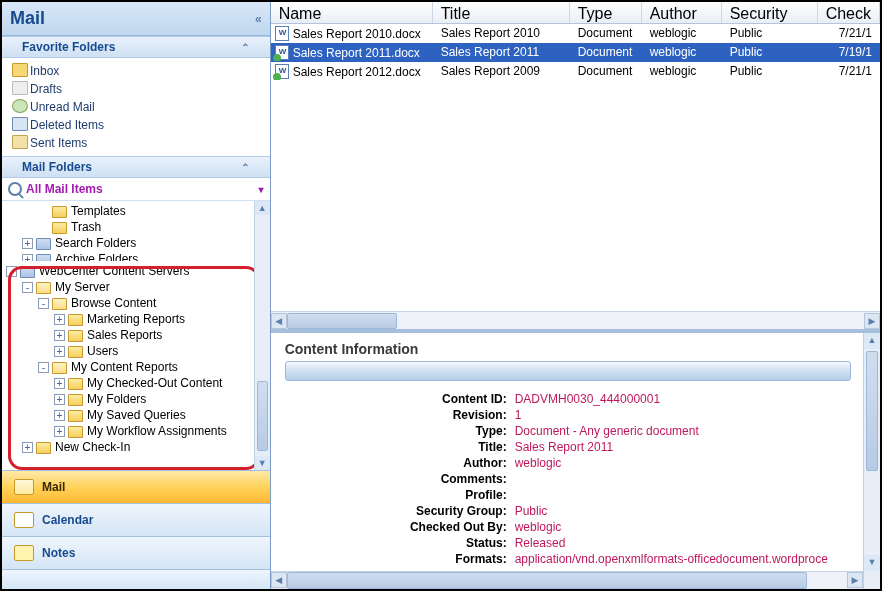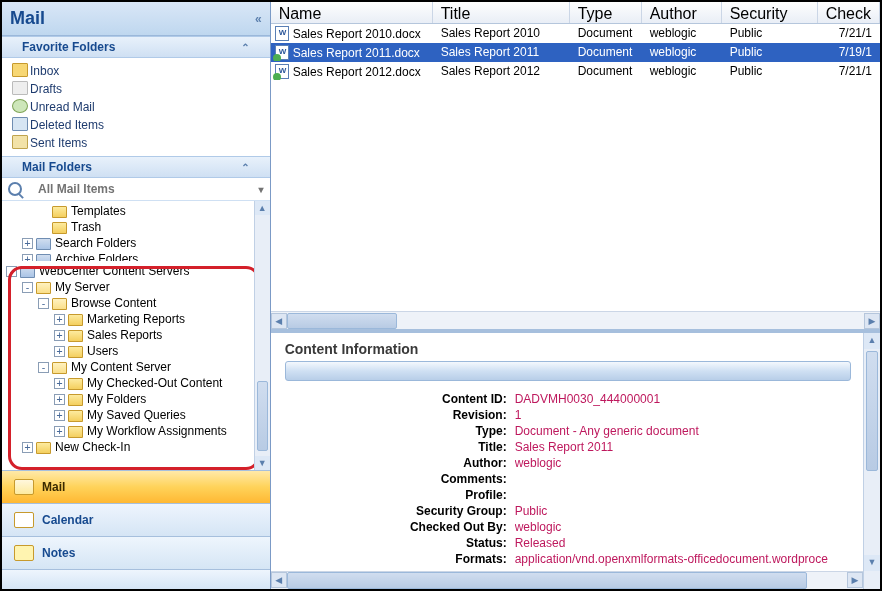--- a/index.html
+++ b/index.html
@@ -51,21 +51,21 @@
   .fav-list { background:#fff; padding: 4px 6px; }
   .fav-item { padding: 2px 4px 2px 22px; position:relative; color:#1e3b6e; cursor:pointer;}
   .fav-item::before { content:""; position:absolute; left:4px; top:1px; width:14px; height:12px; background:#f7d774; border:1px solid #c79a2d; border-radius:1px;}
   
   .ico-inbox::before{ background:#f7d774;}
   .ico-drafts::before{ background:#eee; border-color:#bbb;}
   .ico-unread::before{ background:#cde6b9; border-color:#7fa457; border-radius:50%;}
   .ico-deleted::before{ background:#d6e5f3; border-color:#6f8db2;}
   .ico-sent::before{ background:#f2e2a8; border-color:#bfa34d;}
   
-  .all-mail-bar { background:#fff; padding:4px 6px; font-weight:bold; color:#737373; border-bottom:1px solid #cfe0f3; display:flex; align-items:center; gap:16px;}
+  .all-mail-bar { background:#fff; padding:4px 6px; font-weight:bold; color:#a21caf; border-bottom:1px solid #cfe0f3; display:flex; align-items:center; gap:4px;}
   .all-mail-bar .mag { width:14px;height:14px;border:2px solid #5b7fad;border-radius:50%; position:relative; display:inline-block;}
   .all-mail-bar .mag::after{content:"";position:absolute;width:6px;height:2px;background:#5b7fad; bottom:-3px; right:-4px; transform:rotate(45deg);}
   .all-mail-bar .arrow{ margin-left:auto; font-size:10px;}
   
   .tree-wrap { background:#fff; flex:1; overflow:hidden; position:relative; display:flex;}
   .tree { flex:1; padding:2px 0 4px 0; overflow:hidden;}
   .tree-scroll { width:16px; background:#e8eef7; border-left:1px solid #c0d0e5; position:relative;}
   .tree-scroll .thumb{ position:absolute; left:2px; right:2px; top:180px; height:70px; background:linear-gradient(#d0ddef,#b8cbe4); border:1px solid #9bb8da; border-radius:2px;}
   .tree-scroll .arr{ position:absolute; left:0; right:0; height:14px; background:#dde8f6; text-align:center; font-size:9px; color:#5b7fad; line-height:14px;}
   .tree-scroll .arr.bot{ bottom:0;}
@@ -180,21 +180,21 @@
           <div class="node d1"><span class="exp">+</span><span class="fld srv"></span><span class="lbl">Search Folders</span></div>
           <div class="node d1" style="overflow: hidden; height: 10px;"><span class="exp">+</span><span class="fld srv"></span><span class="lbl">Archive Folders</span></div>
         </div>
       <div style="margin-top: 2px;">
           <div class="node d0"><span class="exp">-</span><span class="fld srv"></span><span class="lbl">WebCenter Content Servers</span></div>
           <div class="node d1"><span class="exp">-</span><span class="fld open"></span><span class="lbl">My Server</span></div>
           <div class="node d2"><span class="exp">-</span><span class="fld open"></span><span class="lbl">Browse Content</span></div>
           <div class="node d3"><span class="exp">+</span><span class="fld "></span><span class="lbl">Marketing Reports</span></div>
           <div class="node d3 sel"><span class="exp">+</span><span class="fld "></span><span class="lbl">Sales Reports</span></div>
           <div class="node d3"><span class="exp">+</span><span class="fld "></span><span class="lbl">Users</span></div>
-          <div class="node d2"><span class="exp">-</span><span class="fld open"></span><span class="lbl">My Content Server</span></div>
+          <div class="node d2"><span class="exp">-</span><span class="fld open"></span><span class="lbl">My Content Reports</span></div>
           <div class="node d3"><span class="exp">+</span><span class="fld "></span><span class="lbl">My Checked-Out Content</span></div>
           <div class="node d3"><span class="exp">+</span><span class="fld "></span><span class="lbl">My Folders</span></div>
           <div class="node d3"><span class="exp">+</span><span class="fld "></span><span class="lbl">My Saved Queries</span></div>
           <div class="node d3"><span class="exp">+</span><span class="fld "></span><span class="lbl">My Workflow Assignments</span></div>
           <div class="node d1"><span class="exp">+</span><span class="fld "></span><span class="lbl">New Check-In</span></div>
         </div>
         <div class="red-box"></div>
     </div>
     <div class="tree-scroll">
       <div class="arr">▲</div>
@@ -250,21 +250,21 @@
         <div class="cell c-type">Document</div>
         <div class="cell c-auth">weblogic</div>
         <div class="cell c-sec">Public</div>
         <div class="cell c-chk" style="text-align: right;">7/19/1</div>
       </div>
       <div class="row">
         <div class="cell c-name">
           <span class="docico green"></span>
           <span>Sales Report 2012.docx</span>
         </div>
-        <div class="cell c-title">Sales Report 2012</div>
+        <div class="cell c-title">Sales Report 2009</div>
         <div class="cell c-type">Document</div>
         <div class="cell c-auth">weblogic</div>
         <div class="cell c-sec">Public</div>
         <div class="cell c-chk" style="text-align: right;">7/21/1</div>
       </div>
     </div>
   <div class="grid-hscroll">
     <div class="har">◀</div>
     <div class="htrack">
         <div class="hthumb"></div>

